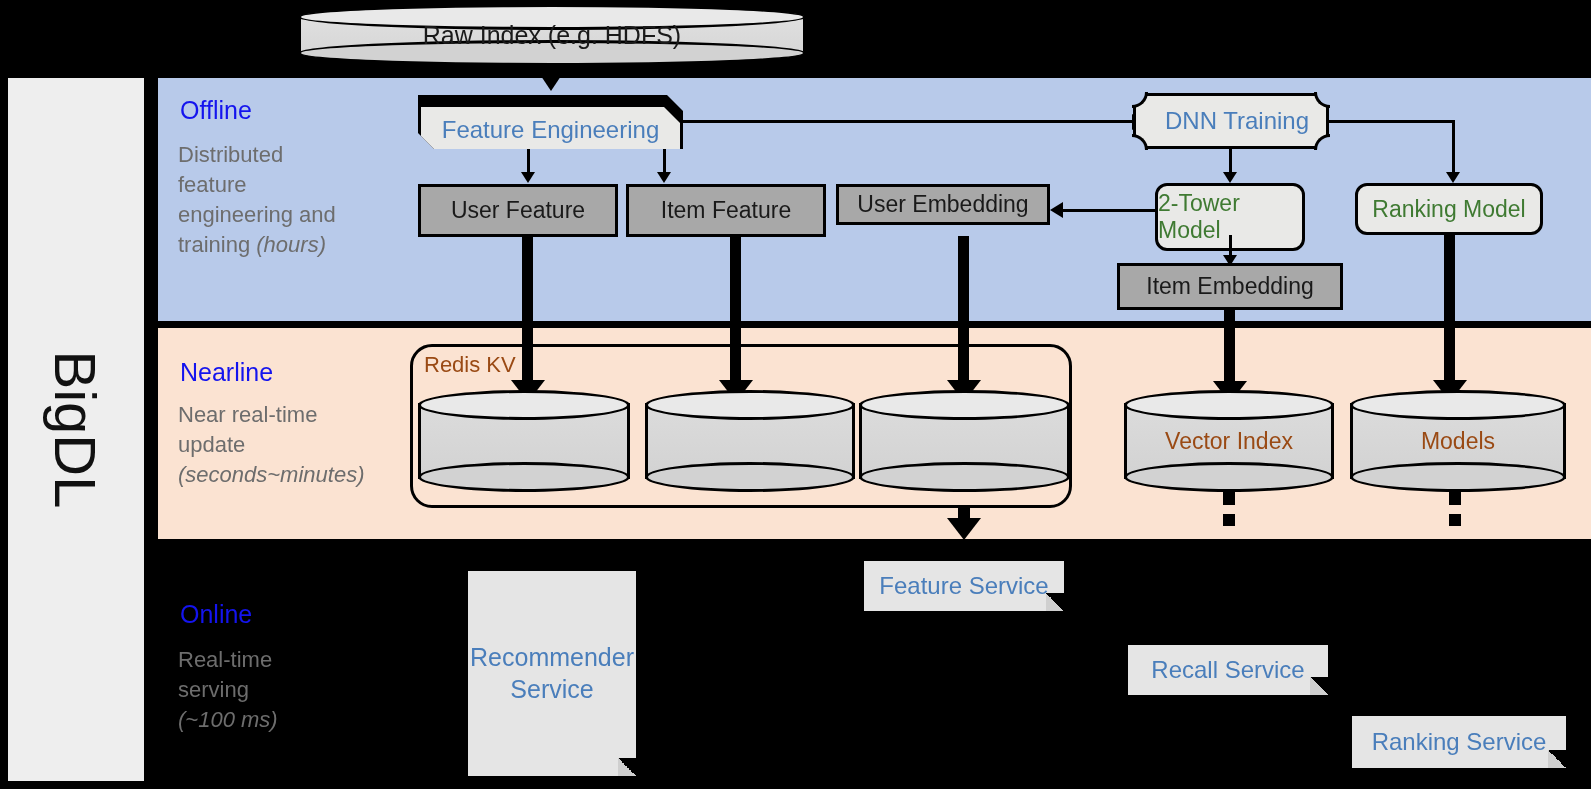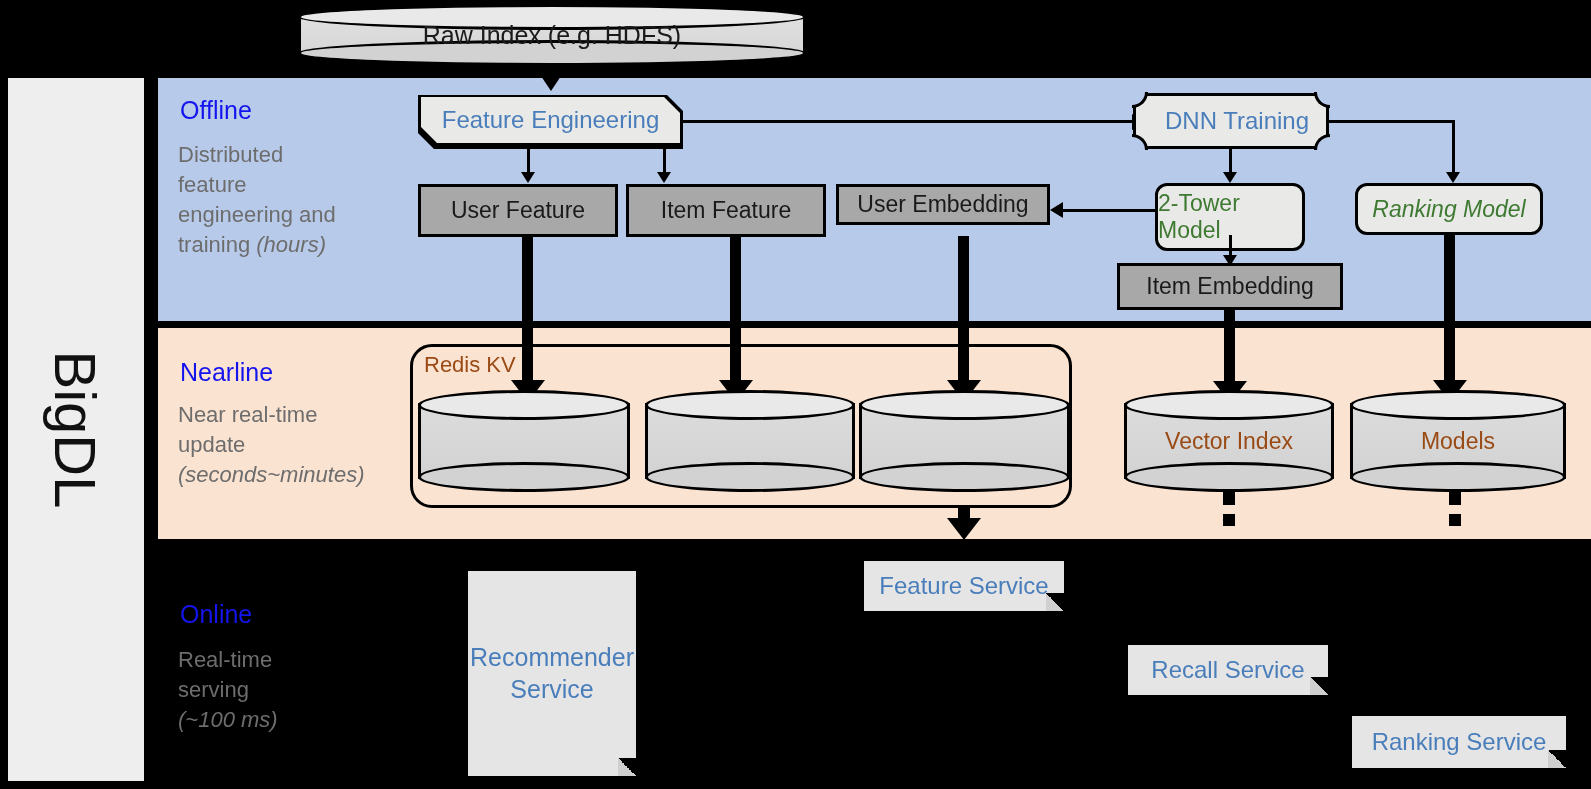--- a/index.html
+++ b/index.html
@@ -132,21 +132,21 @@
     <div class="body"></div>
     <div class="bot"></div>
     <div class="top"></div>
     <div class="lbl">Raw Index (e.g. HDFS)</div>
   </div>
 
   <div class="abs vline" style="left:550px;top:66px;height:14px;"></div>
   <div class="abs arrowdown" style="left:541px;top:76px;"></div>
 
   <div class="abs fe-wrap" style="left:418px;top:95px;width:265px;height:54px;">
-    <div class="abs" id="box-feature-engineering" style="left:3px;top:2px;width:259px;height:46px;border:none;text-align:right;">
+    <div class="abs" id="box-feature-engineering" style="left:3px;top:12px;width:259px;height:46px;border:none;text-align:right;">
       <span class="blue-txt">Feature Engineering</span>
     </div>
   </div>
 
   <div class="abs hline" style="left:683px;top:120px;width:452px;"></div>
   <div class="abs arrowright" style="left:1132px;top:114px;"></div>
 
   <div class="abs dnn-wrap" style="left:1133px;top:93px;width:196px;height:56px;">
     <div class="abs" id="box-dnn-training" style="left:3px;top:3px;width:190px;height:50px;border-radius:3px;">
       <span class="blue-txt">DNN Training</span>
@@ -180,21 +180,21 @@
   <div class="abs gray-box" style="left:836px;top:184px;width:214px;height:41px;">
     <span>User Embedding</span>
   </div>
 
   <div class="abs hline" style="left:1063px;top:209px;width:96px;"></div>
   <div class="abs arrowleft" style="left:1050px;top:202px;"></div>
 
   <div class="abs round-box" style="left:1155px;top:183px;width:150px;height:68px;">
     <span class="green-txt">2-Tower Model</span>
   </div>
-  <div class="abs round-box" style="left:1355px;top:183px;width:188px;height:52px;font-style:italic;">
+  <div class="abs round-box" style="left:1355px;top:183px;width:188px;height:52px;">
     <span class="green-txt">Ranking Model</span>
   </div>
 
   <div class="abs vline" style="left:1229px;top:235px;height:24px;"></div>
   <div class="abs arrowdown-sm" style="left:1223px;top:255px;"></div>
 
   <div class="abs gray-box" style="left:1117px;top:263px;width:226px;height:47px;">
     <span>Item Embedding</span>
   </div>
 

